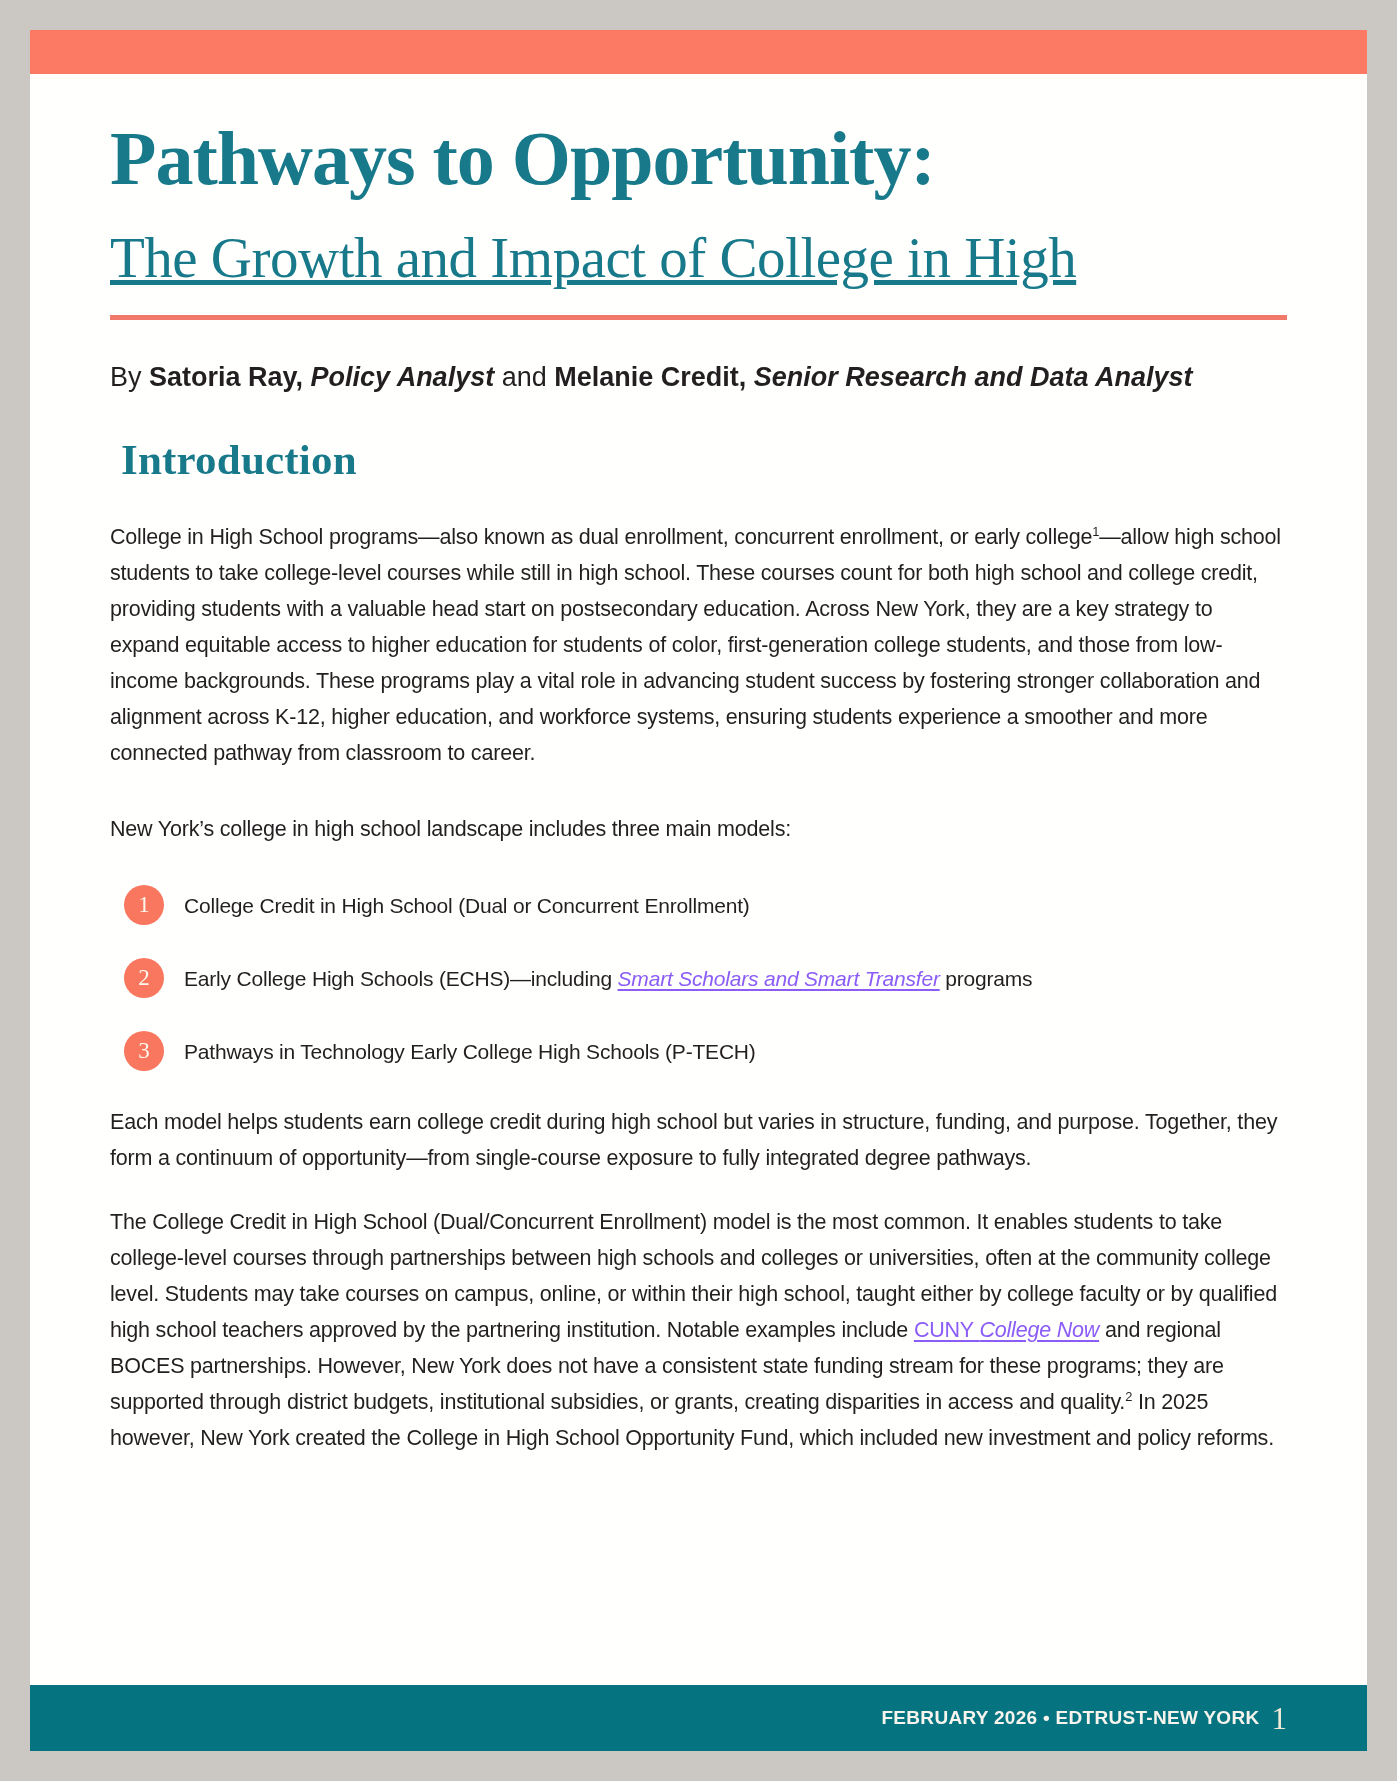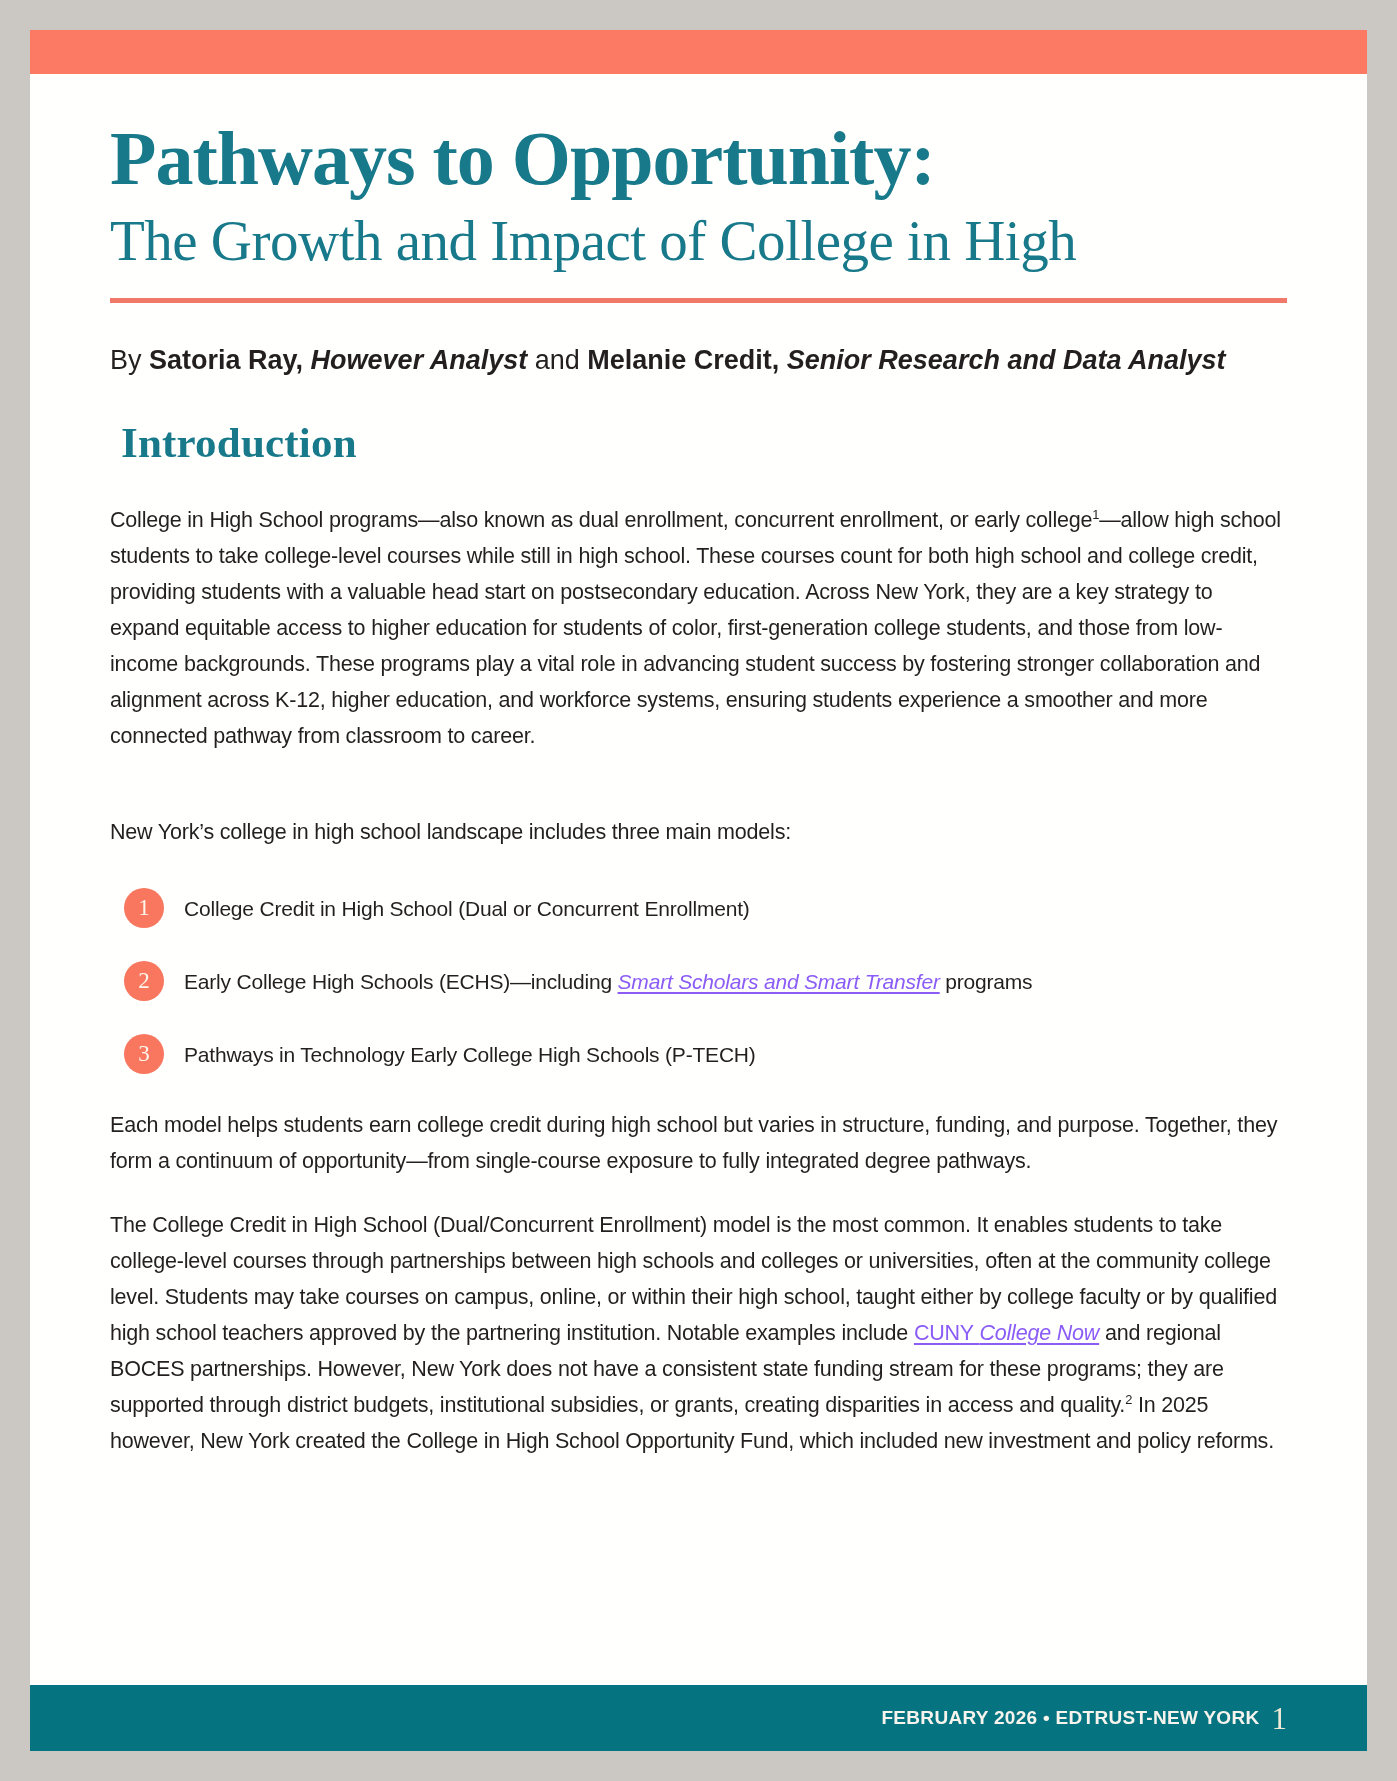--- a/index.html
+++ b/index.html
@@ -48,21 +48,22 @@
     font-weight: 700;
     line-height: 1.02;
     letter-spacing: -1px;
   }
   .doc-title .t-line2 {
     display: block;
     font-size: 57px;
     font-weight: 400;
     line-height: 66px;
     letter-spacing: -0.5px;
-    margin-top: 10px;
+    margin-top: 27px;
+    text-decoration: underline;
   }
   .title-rule {
     height: 5px;
     background: #f0796a;
     margin-top: 24px;
     border: none;
   }
   .byline {
     margin-top: 40px;
     font-size: 27px;
@@ -84,21 +85,21 @@
     font-size: 21.5px;
     line-height: 36px;
     letter-spacing: -0.2px;
     max-width: 1177px;
   }
   .body-para sup {
     font-size: 60%;
     line-height: 0;
     vertical-align: super;
   }
-  .lead-line { margin-top: 60px; }
+  .lead-line { margin-top: 40px; }
   a.doc-link {
     color: #8b5cf6;
     text-decoration: underline;
     text-underline-offset: 3px;
     cursor: pointer;
   }
   a.doc-link .link-italic, a.doc-link.link-italic { font-style: italic; }
   .num-list {
     margin-top: 38px;
   }
@@ -161,21 +162,21 @@
 
     <div class="content">
 
       <h1 class="doc-title">
         <span class="t-line1">Pathways to Opportunity:</span>
         <span class="t-line2">The Growth and Impact of College in High</span>
       </h1>
 
       <hr class="title-rule">
 
-      <p class="byline"><span>By </span><span class="b-bold">Satoria Ray,</span><span class="b-role"> However Analyst</span><span> and </span><span class="b-bold">Melanie Credit,</span><span class="b-role"> Senior Research and Data Analyst</span></p>
+      <p class="byline"><span>By </span><span class="b-bold">Satoria Ray,</span><span class="b-role"> Policy Analyst</span><span> and </span><span class="b-bold">Melanie Credit,</span><span class="b-role"> Senior Research and Data Analyst</span></p>
 
       <h2 class="section-heading">Introduction</h2>
 
       <p class="body-para"><span>College in High School programs—also known as dual enrollment, concurrent enrollment, or early college</span><sup>1</sup><span>—allow high school students to take college-level courses while still in high school. These courses count for both high school and college credit, providing students with a valuable head start on postsecondary education. Across New York, they are a key strategy to expand equitable access to higher education for students of color, first-generation college students, and those from low-income backgrounds. These programs play a vital role in advancing student success by fostering stronger collaboration and alignment across K-12, higher education, and workforce systems, ensuring students experience a smoother and more connected pathway from classroom to career.</span></p>
 
       <p class="body-para lead-line">New York’s college in high school landscape includes three main models:</p>
 
       <div class="num-list">
 
         <div class="num-item">

